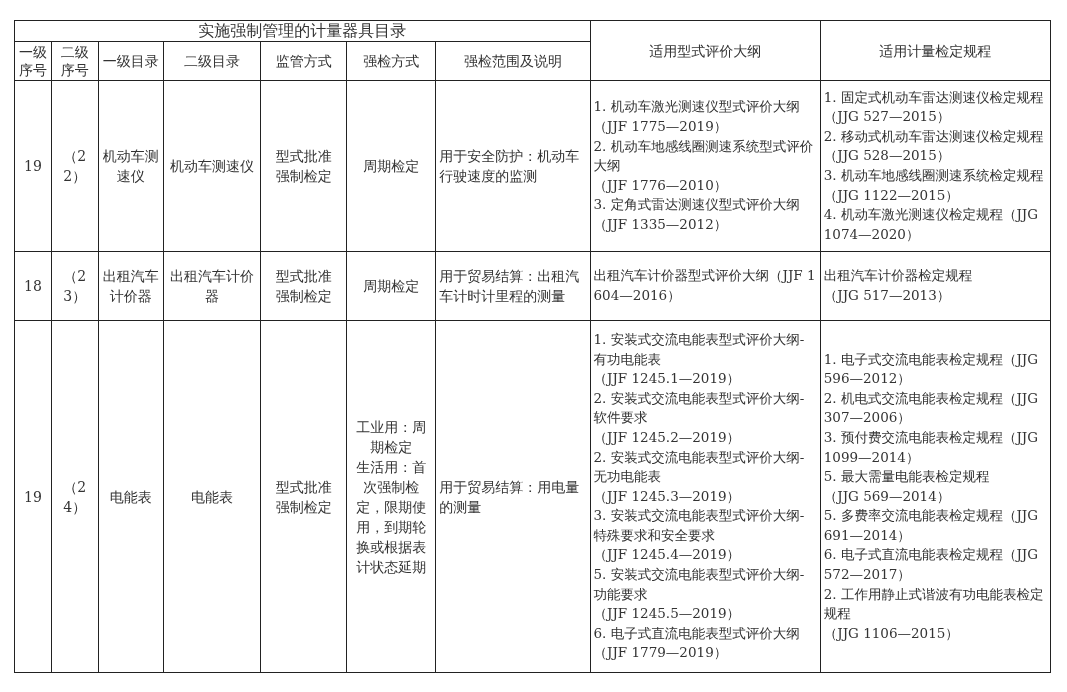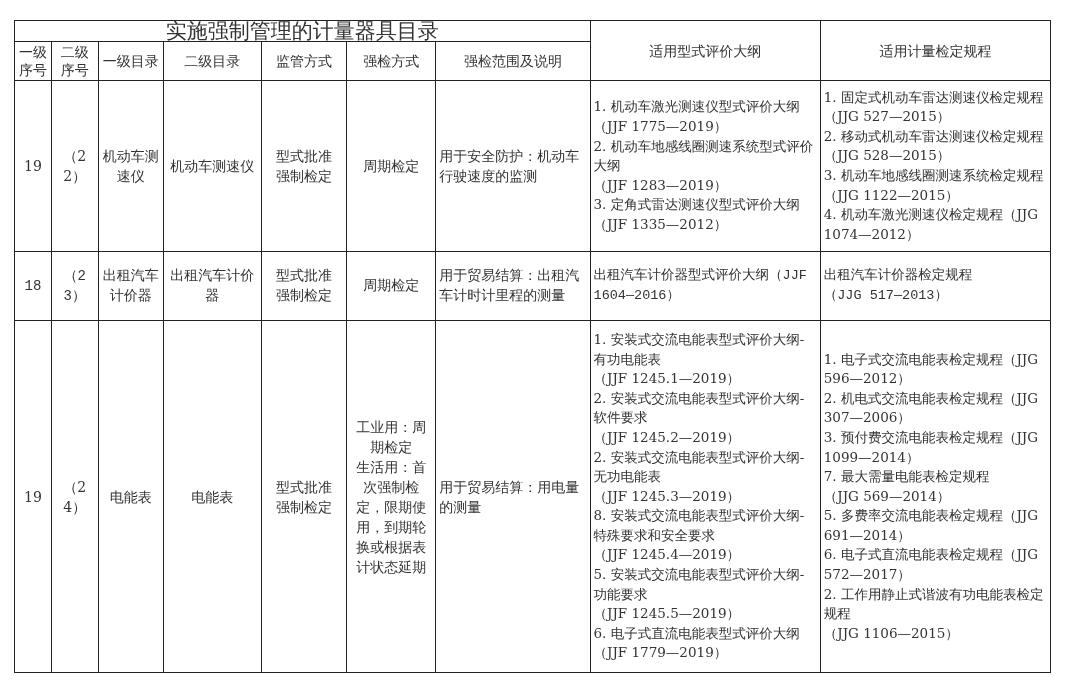--- a/index.html
+++ b/index.html
@@ -4,24 +4,24 @@
 <style>
   html, body { margin:0; padding:0; background:#ffffff; }
   body { width:1067px; height:692px; position:relative; overflow:hidden;
          font-family:"DejaVu Serif","Liberation Serif",serif; color:#333; }
   table { position:absolute; left:14px; top:20px; border-collapse:collapse;
           table-layout:fixed; width:1037px; }
   td { border:1.5px solid #222; padding:0 3px; font-size:14px; line-height:20px;
        vertical-align:middle; word-break:break-all; }
   .c { text-align:center; }
   .l { text-align:left; }
-  .title { height:20px; font-size:21px; line-height:20px; }
+  .title { height:20px; font-size:16px; line-height:20px; }
   .hdr td { height:38px; line-height:18px; }
   .r17 { height:171px; }
-  .r18 { height:69px;font-family:Liberation Mono, monospace; }
+  .r18 { height:69px; }
   .r19 { height:352px; }
   .lines div { white-space:normal; }
   .small { font-size:13.5px; line-height:19.6px; }
 </style>
 </head>
 <body>
 
 <table>
   <colgroup>
     <col style="width:34px">
@@ -54,28 +54,28 @@
     <td class="c">19</td>
     <td class="c">（22）</td>
     <td class="c">机动车测速仪</td>
     <td class="c">机动车测速仪</td>
     <td class="c" style="padding:0 14px">型式批准强制检定</td>
     <td class="c">周期检定</td>
     <td class="l">用于安全防护：机动车行驶速度的监测</td>
     <td class="l lines small">
       <div>1. 机动车激光测速仪型式评价大纲（JJF 1775—2019）</div>
       <div>2. 机动车地感线圈测速系统型式评价大纲</div>
-      <div>（JJF 1283—2019）</div>
+      <div>（JJF 1776—2010）</div>
       <div>3. 定角式雷达测速仪型式评价大纲（JJF 1335—2012）</div>
     </td>
     <td class="l lines small">
       <div>1. 固定式机动车雷达测速仪检定规程（JJG 527—2015）</div>
       <div>2. 移动式机动车雷达测速仪检定规程（JJG 528—2015）</div>
       <div>3. 机动车地感线圈测速系统检定规程（JJG 1122—2015）</div>
-      <div>4. 机动车激光测速仪检定规程（JJG 1074—2012）</div>
+      <div>4. 机动车激光测速仪检定规程（JJG 1074—2020）</div>
     </td>
   </tr>
 
   <tr class="r18">
     <td class="c">18</td>
     <td class="c">（23）</td>
     <td class="c">出租汽车计价器</td>
     <td class="c">出租汽车计价器</td>
     <td class="c" style="padding:0 14px">型式批准强制检定</td>
     <td class="c">周期检定</td>
@@ -100,31 +100,31 @@
       <div>生活用：首次强制检定，限期使用，到期轮换或根据表计状态延期</div>
     </td>
     <td class="l">用于贸易结算：用电量的测量</td>
     <td class="l lines small">
       <div>1. 安装式交流电能表型式评价大纲-有功电能表</div>
       <div>（JJF 1245.1—2019）</div>
       <div>2. 安装式交流电能表型式评价大纲-软件要求</div>
       <div>（JJF 1245.2—2019）</div>
       <div>2. 安装式交流电能表型式评价大纲-无功电能表</div>
       <div>（JJF 1245.3—2019）</div>
-      <div>8. 安装式交流电能表型式评价大纲-特殊要求和安全要求</div>
+      <div>3. 安装式交流电能表型式评价大纲-特殊要求和安全要求</div>
       <div>（JJF 1245.4—2019）</div>
       <div>5. 安装式交流电能表型式评价大纲-功能要求</div>
       <div>（JJF 1245.5—2019）</div>
       <div>6. 电子式直流电能表型式评价大纲（JJF 1779—2019）</div>
     </td>
     <td class="l lines small">
       <div>1. 电子式交流电能表检定规程（JJG 596—2012）</div>
       <div>2. 机电式交流电能表检定规程（JJG 307—2006）</div>
       <div>3. 预付费交流电能表检定规程（JJG 1099—2014）</div>
-      <div>7. 最大需量电能表检定规程</div>
+      <div>5. 最大需量电能表检定规程</div>
       <div>（JJG 569—2014）</div>
       <div>5. 多费率交流电能表检定规程（JJG 691—2014）</div>
       <div>6. 电子式直流电能表检定规程（JJG 572—2017）</div>
       <div>2. 工作用静止式谐波有功电能表检定规程</div>
       <div>（JJG 1106—2015）</div>
     </td>
   </tr>
 </tbody>
   </table>
 

